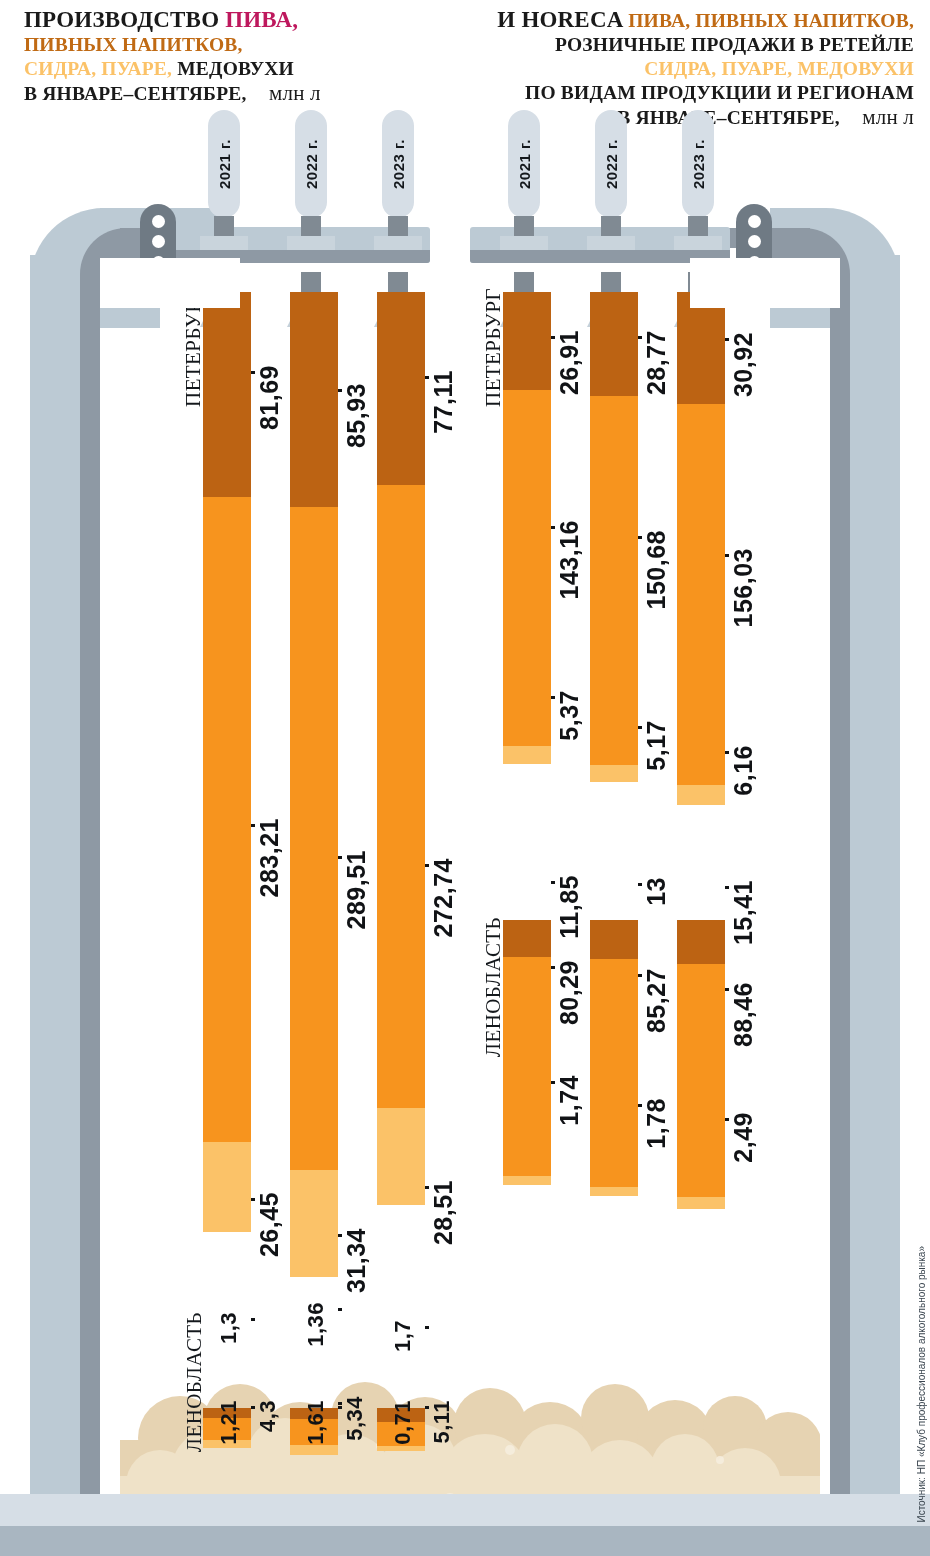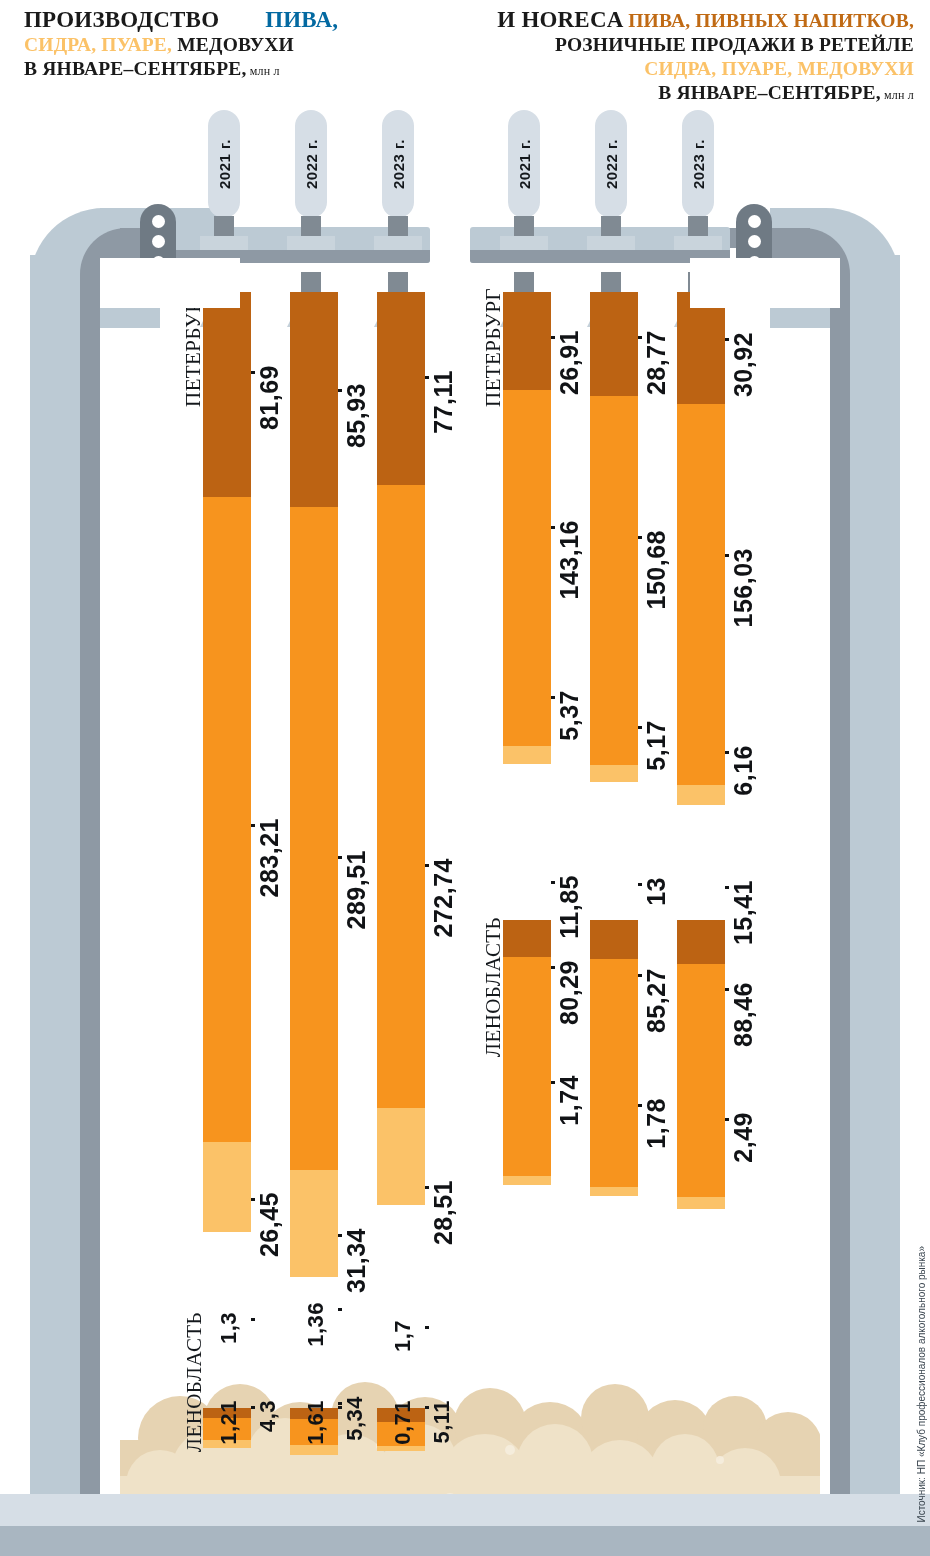--- a/index.html
+++ b/index.html
@@ -18,24 +18,24 @@
     font-weight: bold;
     font-size: 19.5px;
     line-height: 24px;
     letter-spacing: 0.2px;
     color: #1a1a1a;
     text-transform: uppercase;
   }
   .title .cap { font-size: 23px; }
   #title-left { left: 24px; top: 8px; text-align: left; width: 430px; }
   #title-right { right: 16px; top: 8px; text-align: right; width: 500px; }
-  .c-beer  { color: #0369a1; margin-left: 40px; }
+  .c-beer  { color: #be185d; }
   .c-dark  { color: #C06A14; }
   .c-light { color: #FBC268; }
-  .unit { font-weight: normal; text-transform: none; font-size:12px;}
+  .unit { font-weight: normal; text-transform: none; font-size:21px;margin-left:17px;}
 
   
   .pipe-outer {
     position: absolute;
     background: #BCCAD4;
   }
   .pipe-inner {
     position: absolute;
     background: #8E99A4;
   }
@@ -173,28 +173,30 @@
     font-size: 10px; color: #3b4650; white-space: nowrap;
   }
 </style>
 </head>
 <body>
 
 <div id="root">
 
   <div class="title" id="title-left">
     <div><span class="cap">Производство </span><span class="cap c-beer">пива,</span></div>
+    <div><span class="c-dark">пивных напитков,</span></div>
     <div><span class="c-light">сидра, пуаре, </span><span>медовухи</span></div>
     <div><span>в январе–сентябре,</span><span class="unit"> млн л</span></div>
   </div>
 
   <div class="title" id="title-right">
     <div><span class="cap">и HoReCa </span><span class="c-dark">пива, пивных напитков,</span></div>
     <div><span>Розничные продажи в ретейле</span></div>
     <div><span class="c-light">сидра, пуаре, медовухи</span></div>
+    <div><span>по видам продукции и регионам</span></div>
     <div><span>в январе–сентябре,</span><span class="unit"> млн л</span></div>
   </div>
 
   <div class="pipe-outer" id="pipe-l-corner"></div>
   <div class="pipe-outer" id="pipe-l-vert"></div>
   <div class="pipe-outer" id="pipe-l-horiz"></div>
   <div id="pipe-l-in-corner" class="pipe-inner"></div>
   <div id="pipe-l-in-vert" class="pipe-inner"></div>
   <div id="pipe-l-in-horiz" class="pipe-inner"></div>
 

